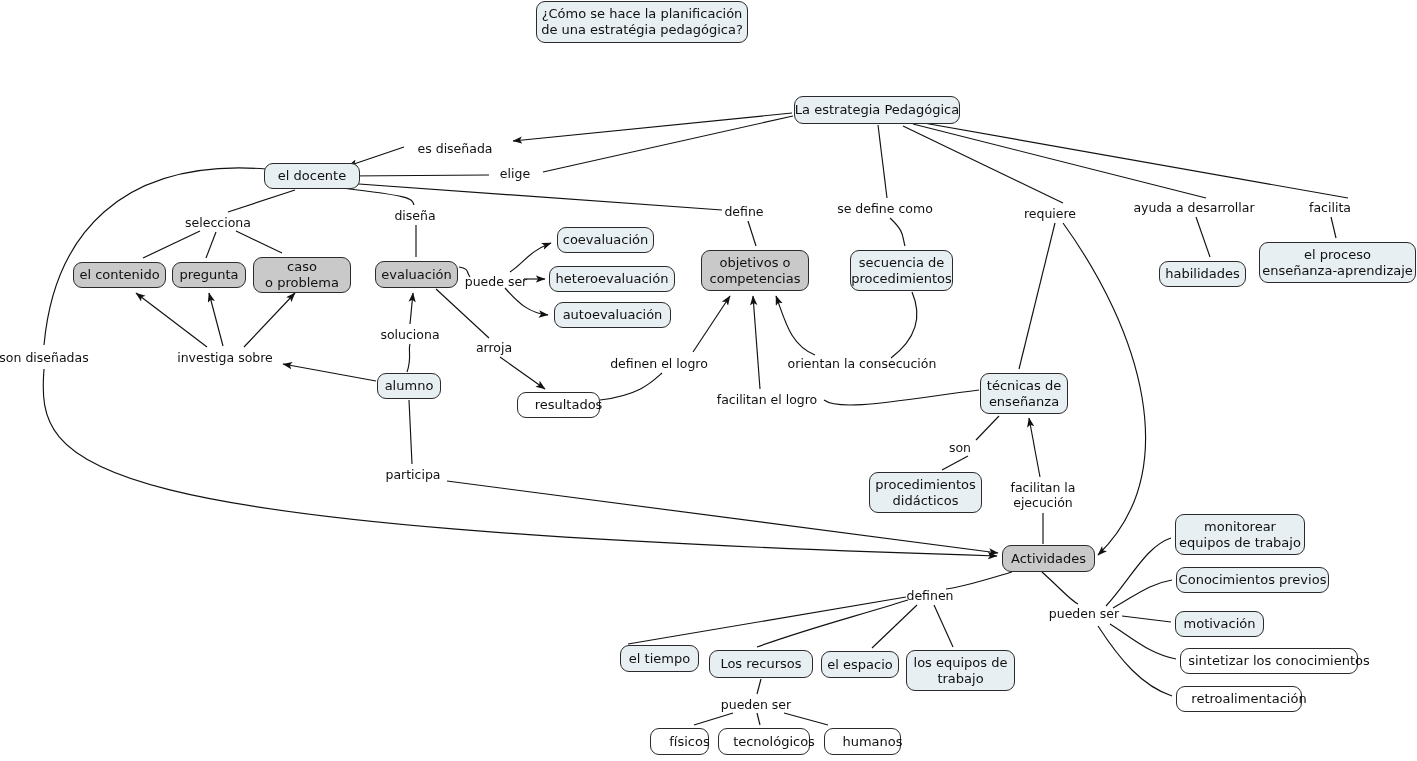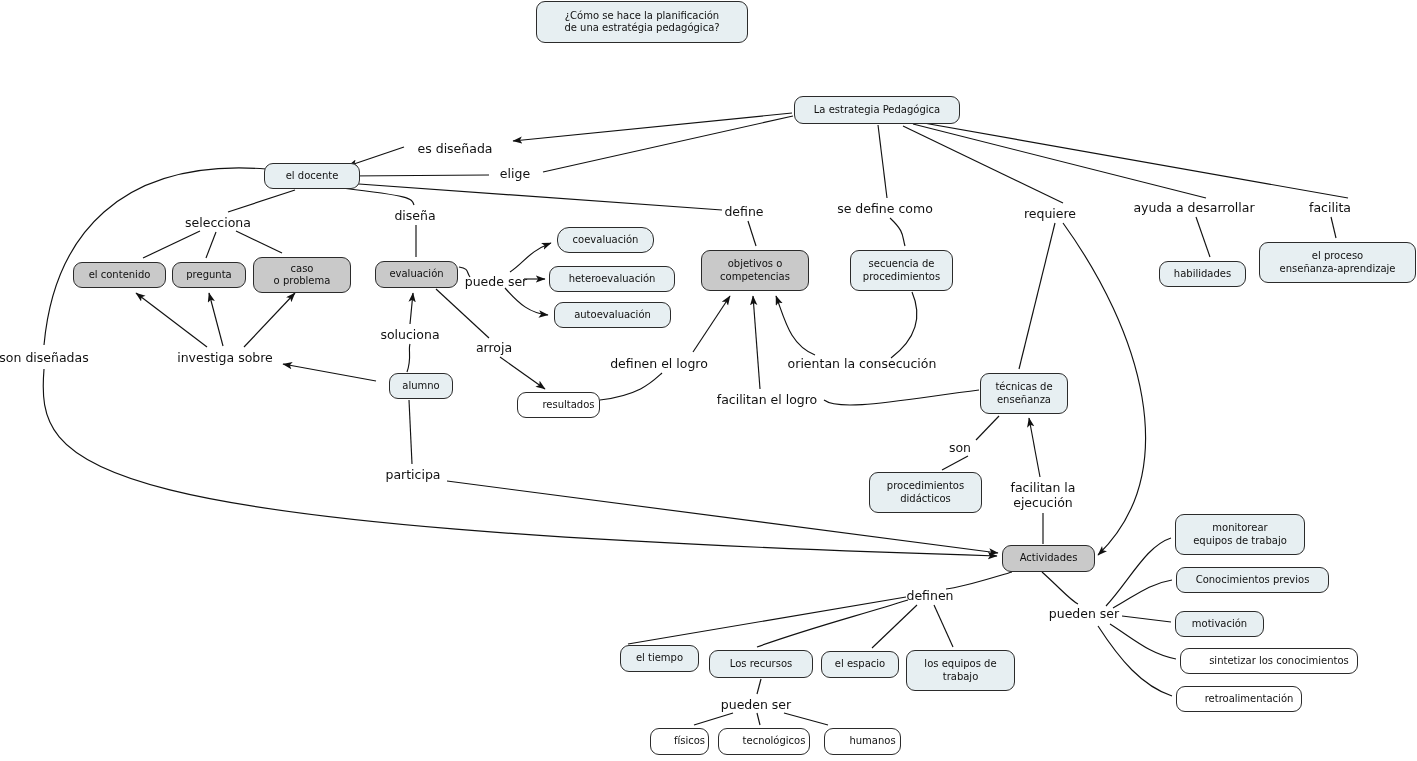--- a/index.html
+++ b/index.html
@@ -26,21 +26,21 @@
   }
   .node {
     position: absolute;
     box-sizing: border-box;
     border: 1px solid #2b2b2b;
     border-radius: 9px;
     display: flex;
     align-items: center;
     justify-content: center;
     text-align: center;
-    font-size: 10px;
+    font-size: 13px;
     line-height: 1.22;
     color: #111111;
     padding: 3px 8px;
     white-space: pre;
     z-index: 3;
   }
   .fill-blue  { background: #e7eff2; }
   .fill-gray  { background: #c9c9c9; }
   .fill-white { background: #ffffff; padding-left: 28px; }
   .elabel {
@@ -161,25 +161,25 @@
   <div id="nodes-layer">
       <div class="node fill-blue" style="left: 536px; top: 1px; width: 212px; height: 42px;">¿Cómo se hace la planificación
 de una estratégia pedagógica?</div>
       <div class="node fill-blue" style="left: 794px; top: 96px; width: 166px; height: 28px;">La estrategia Pedagógica</div>
       <div class="node fill-blue" style="left: 264px; top: 163px; width: 96px; height: 26px;">el docente</div>
       <div class="node fill-gray" style="left: 73px; top: 262px; width: 93px; height: 26px;">el contenido</div>
       <div class="node fill-gray" style="left: 172px; top: 262px; width: 74px; height: 26px;">pregunta</div>
       <div class="node fill-gray" style="left: 253px; top: 257px; width: 98px; height: 36px;">caso
 o problema</div>
       <div class="node fill-gray" style="left: 375px; top: 261px; width: 83px; height: 27px;">evaluación</div>
-      <div class="node fill-blue" style="left: 557px; top: 227px; width: 97px; height: 26px; border-radius: 12px;">coevaluación</div>
+      <div class="node fill-blue" style="left: 557px; top: 227px; width: 97px; height: 26px;">coevaluación</div>
       <div class="node fill-blue" style="left: 549px; top: 266px; width: 126px; height: 26px;">heteroevaluación</div>
       <div class="node fill-blue" style="left: 554px; top: 302px; width: 117px; height: 26px;">autoevaluación</div>
       <div class="node fill-white" style="left: 517px; top: 392px; width: 83px; height: 26px;">resultados</div>
-      <div class="node fill-blue" style="left: 377px; top: 373px; width: 64px; height: 26px; margin-left: 12px;">alumno</div>
+      <div class="node fill-blue" style="left: 377px; top: 373px; width: 64px; height: 26px;">alumno</div>
       <div class="node fill-gray" style="left: 701px; top: 250px; width: 108px; height: 41px;">objetivos o
 competencias</div>
       <div class="node fill-blue" style="left: 850px; top: 250px; width: 103px; height: 41px;">secuencia de
 procedimientos</div>
       <div class="node fill-blue" style="left: 1159px; top: 261px; width: 87px; height: 26px;">habilidades</div>
       <div class="node fill-blue" style="left: 1259px; top: 242px; width: 157px; height: 41px;">el proceso
 enseñanza-aprendizaje</div>
       <div class="node fill-blue" style="left: 980px; top: 373px; width: 88px; height: 41px;">técnicas de
 enseñanza</div>
       <div class="node fill-blue" style="left: 869px; top: 472px; width: 113px; height: 41px;">procedimientos

